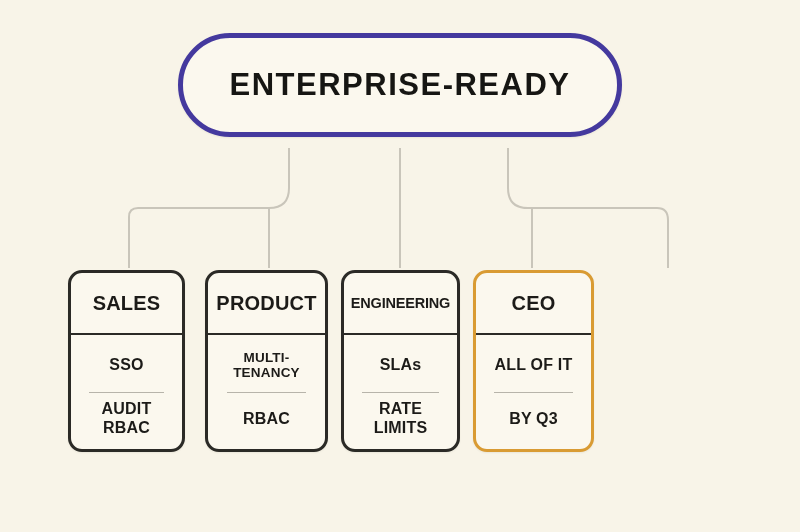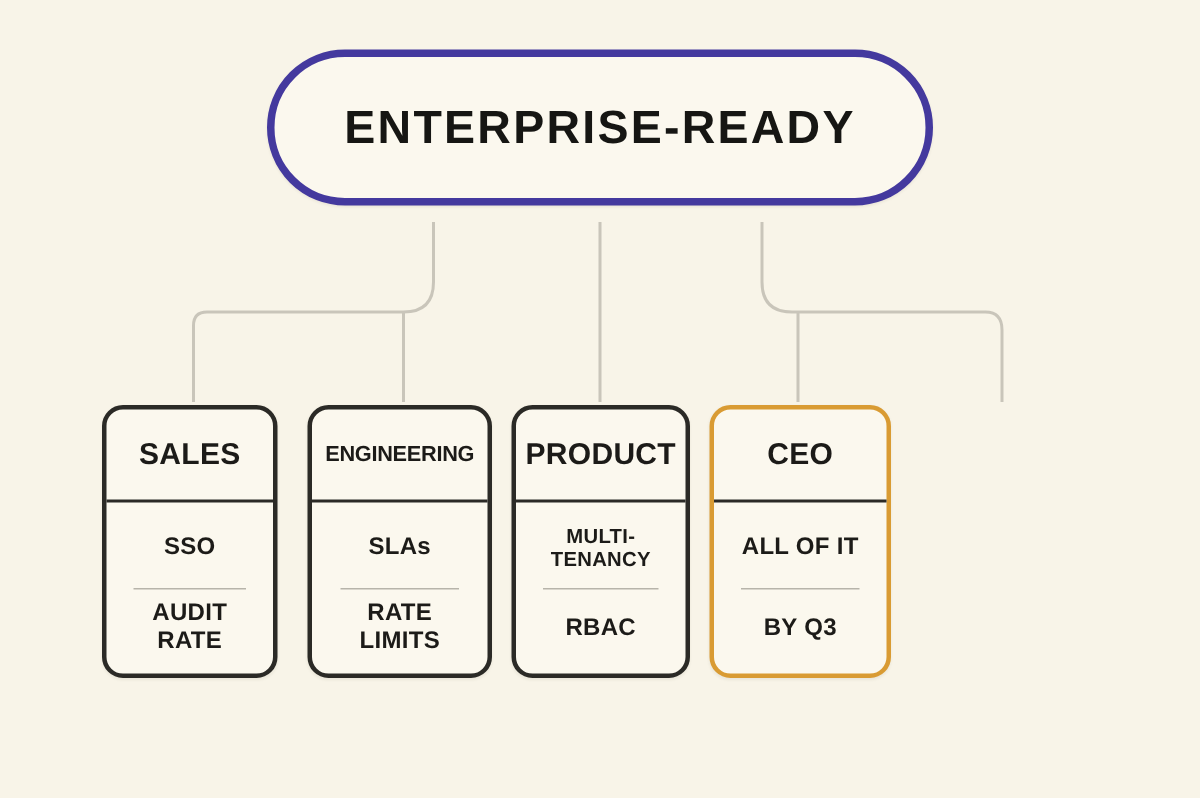--- a/index.html
+++ b/index.html
@@ -89,39 +89,39 @@
   <div class="pill">
     <span class="pill-label">ENTERPRISE-READY</span>
   </div>
 
   <div class="cols">
     <div class="col">
       <div class="col-header">SALES</div>
       <div class="col-items">
           <div class="col-item">SSO</div>
           <div class="item-divider"></div>
-          <div class="col-item">AUDIT RATE</div>
+          <div class="col-item">AUDIT RBAC</div>
+        </div>
+    </div>
+
+    <div class="col">
+      <div class="col-header">PRODUCT</div>
+      <div class="col-items">
+          <div class="col-item small">MULTI-TENANCY</div>
+          <div class="item-divider"></div>
+          <div class="col-item">RBAC</div>
         </div>
     </div>
 
     <div class="col">
       <div class="col-header small">ENGINEERING</div>
       <div class="col-items">
           <div class="col-item">SLAs</div>
           <div class="item-divider"></div>
           <div class="col-item">RATE LIMITS</div>
-        </div>
-    </div>
-
-    <div class="col">
-      <div class="col-header">PRODUCT</div>
-      <div class="col-items">
-          <div class="col-item small">MULTI-TENANCY</div>
-          <div class="item-divider"></div>
-          <div class="col-item">RBAC</div>
         </div>
     </div>
 
 
     <div class="col amber">
       <div class="col-header">CEO</div>
       <div class="col-items">
           <div class="col-item">ALL OF IT</div>
           <div class="item-divider"></div>
           <div class="col-item">BY Q3</div>

